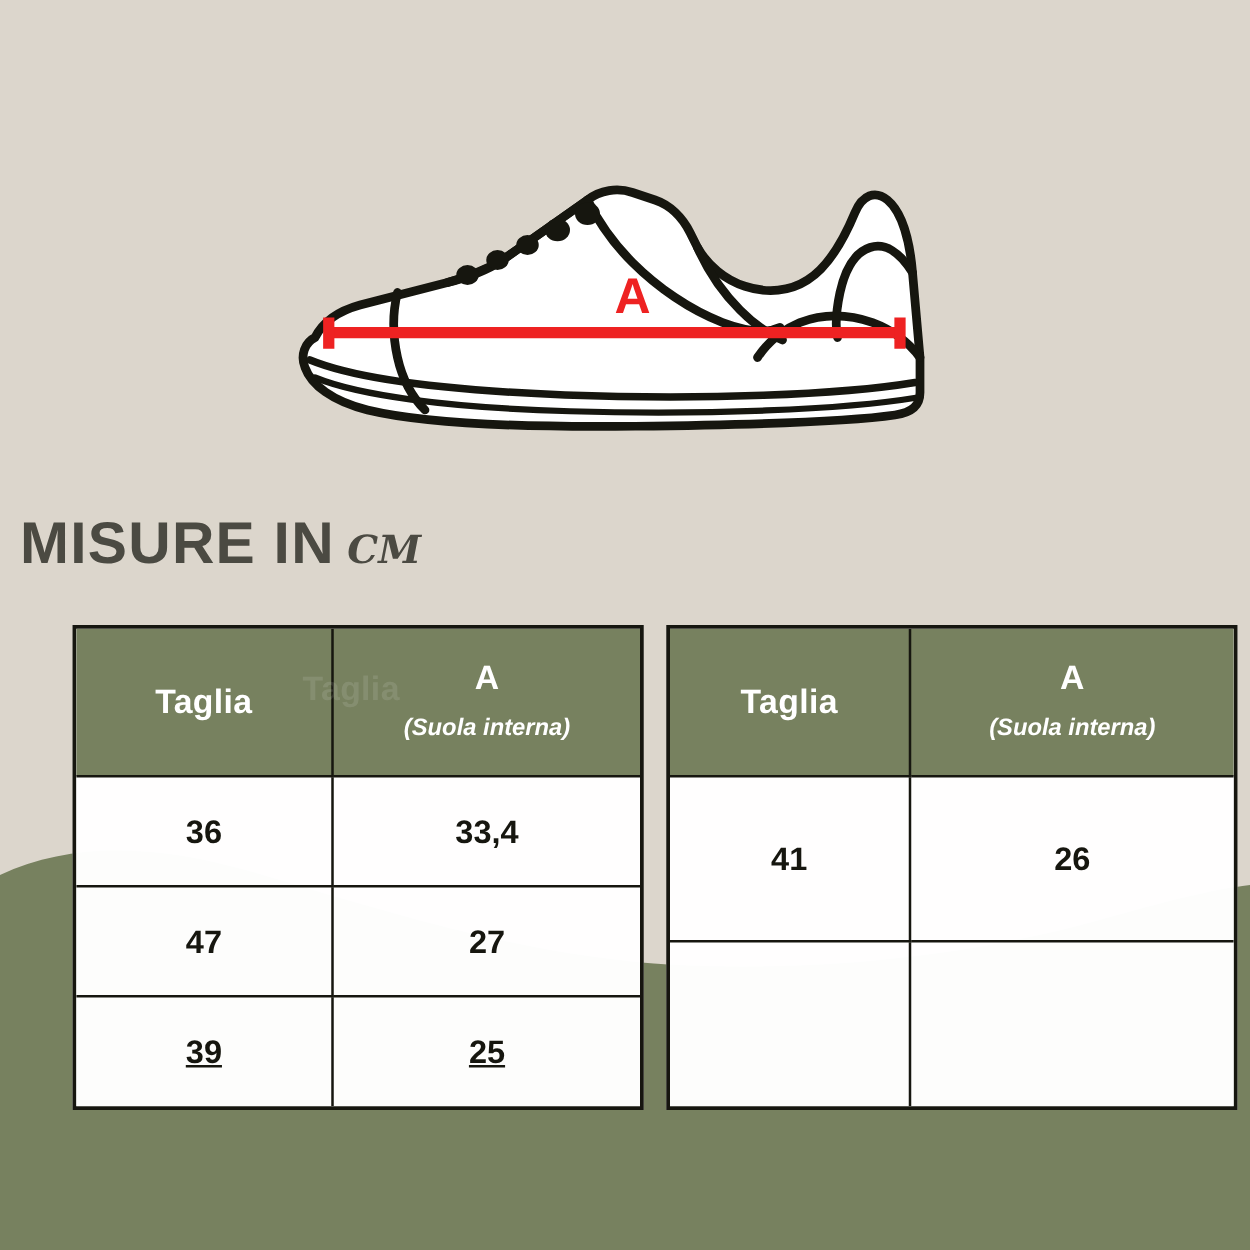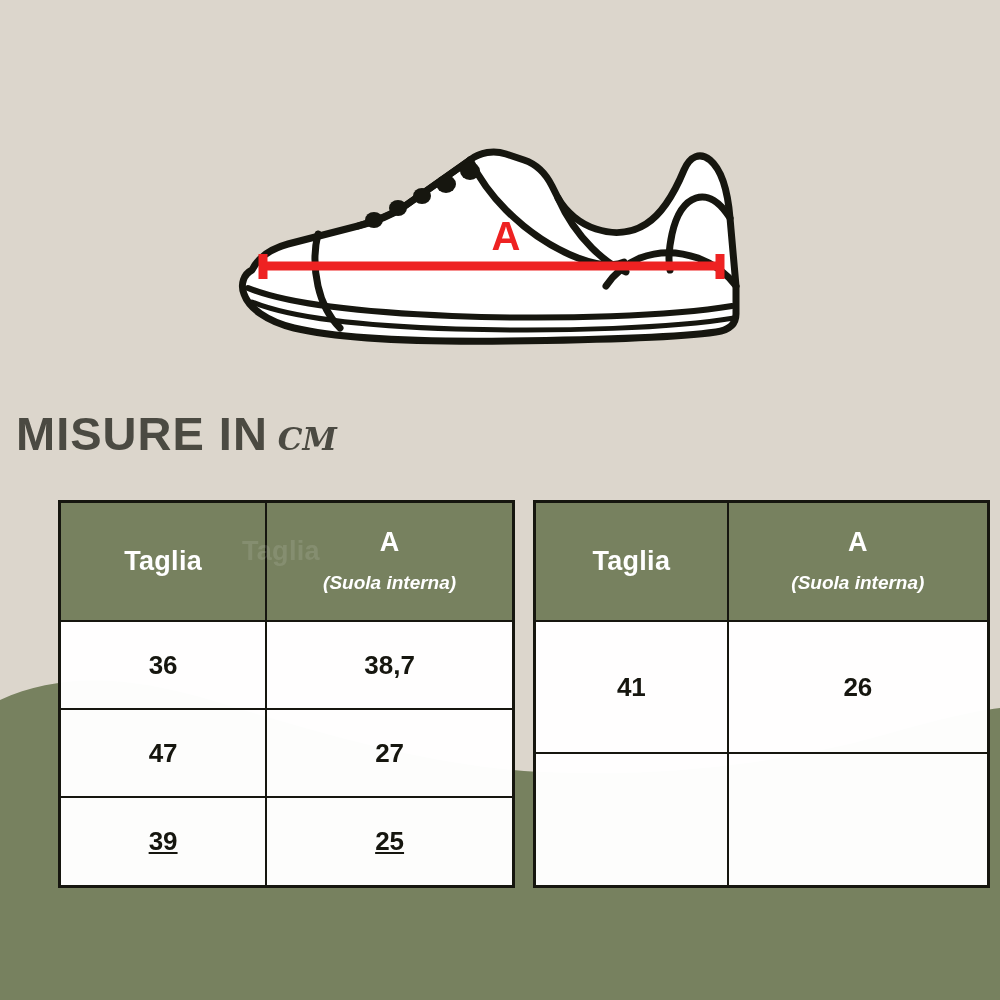--- a/index.html
+++ b/index.html
@@ -259,21 +259,21 @@
           </th>
           <th class="col-a">
             <span class="hdr-a-letter">A</span>
             <span class="hdr-a-sub">(Suola interna)</span>
           </th>
         </tr>
       </thead>
       <tbody>
         <tr>
           <td>36</td>
-          <td>38,7</td>
+          <td>33,4</td>
         </tr>
         <tr>
           <td>47</td>
           <td>27</td>
         </tr>
         <tr>
           <td>39</td>
           <td>25</td>
         </tr>
       </tbody>

